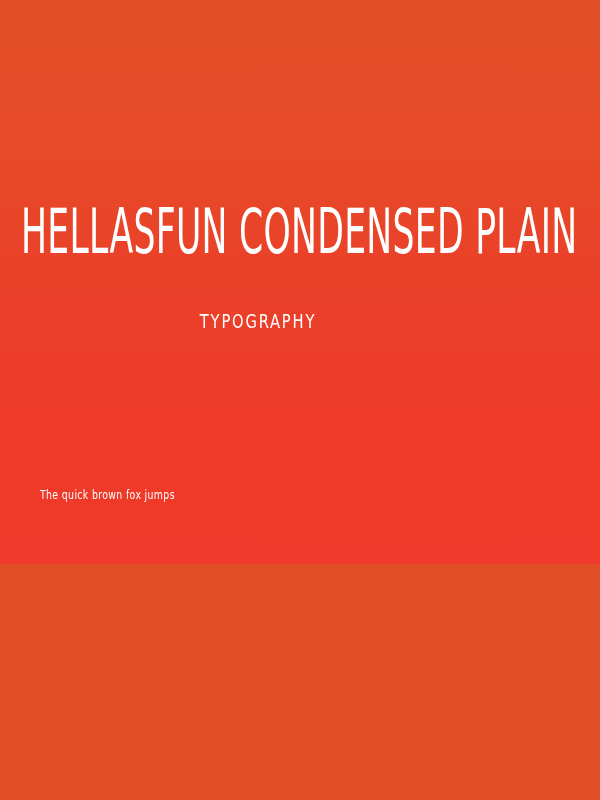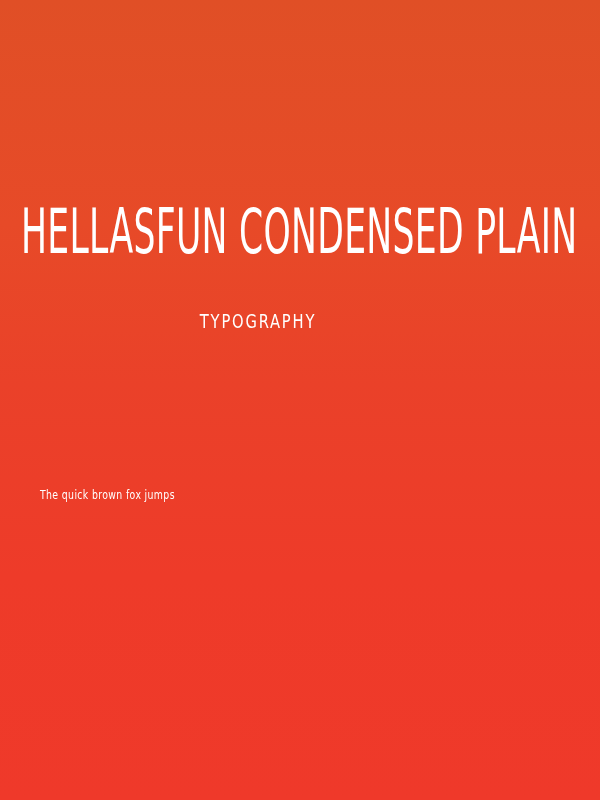--- a/index.html
+++ b/index.html
@@ -11,21 +11,21 @@
     width: 600px;
     height: 800px;
     overflow: hidden;
     background: #e04e26;
     font-family: "Liberation Sans", sans-serif;
   }
 
   #slide {
     position: relative;
     width: 600px;
-    height: 800px;
+    height: 564px;
     overflow: hidden;
     background: linear-gradient(180deg,
                 #e04f26 0%,
                 #e74a28 28%,
                 #ea4129 48%,
                 #ee3b29 72%,
                 #ef392a 100%);
   }
 
   

